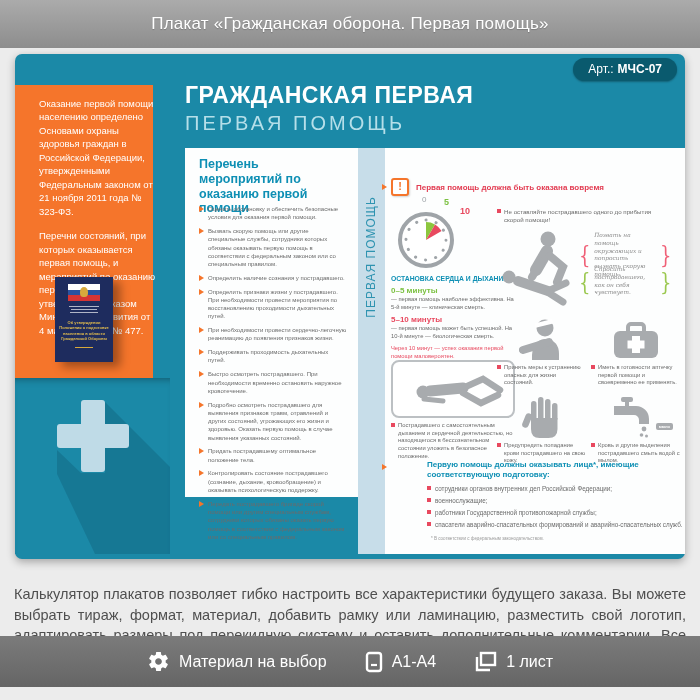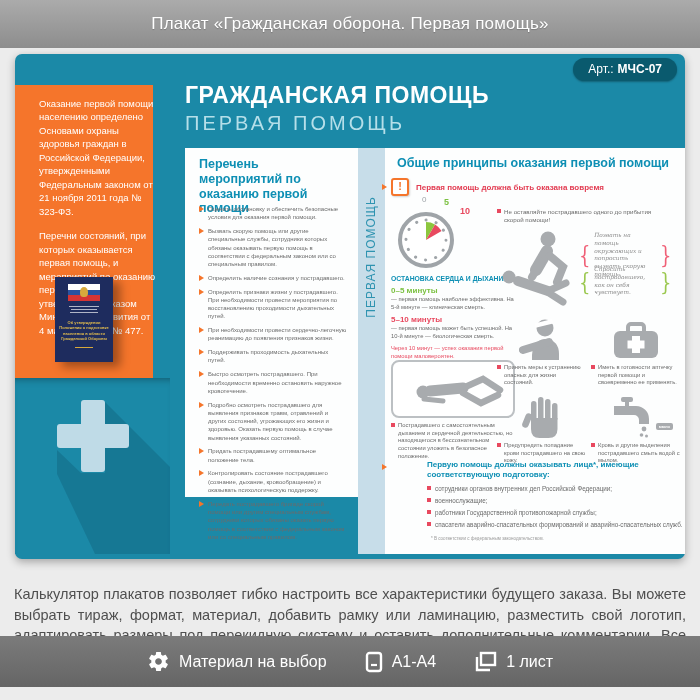--- a/index.html
+++ b/index.html
@@ -89,21 +89,21 @@
   <div class="topbar">
     <span>Плакат «Гражданская оборона. Первая помощь»</span>
   </div>
 
   <div class="poster">
 
     <div class="badge">
       <span>Арт.:</span><b>МЧС-07</b>
     </div>
 
-    <div class="ptitle">ГРАЖДАНСКАЯ ПОМОЩЬ</div>
+    <div class="ptitle">ГРАЖДАНСКАЯ ПЕРВАЯ</div>
     <div class="psub">ПЕРВАЯ ПОМОЩЬ</div>
 
     <div class="sidebar">
       <div class="side-text">
         <div>Оказание первой помощи населению определено Основами охраны здоровья граждан в Российской Федерации, утвержденными Федеральным законом от 21 ноября 2011 года № 323-ФЗ.</div>
         <div class="p2">Перечни состояний, при которых оказывается первая помощь, и мероприятий по оказанию первой помощи утверждены приказом Минздравсоцразвития от 4 мая 2012 года № 477.</div>
       </div>
       <div class="book">
         <div class="flag">
             <div class="f1"></div>
@@ -175,21 +175,20 @@
             <span>Передать пострадавшего бригаде скорой помощи или другим специальным службам, сотрудники которых обязаны оказать первую помощь в соответствии с федеральным законом или со специальным правилом.</span>
           </div>
       </div>
     </div>
 
     <div class="divider">
       <div class="vlabel">ПЕРВАЯ ПОМОЩЬ</div>
     </div>
 
     <div class="panel rightpanel">
-      <div class="rp-head h-teal">Общие принципы оказания первой помощи</div>
 
       <i class="tri edge-tri" style="top:35px;"></i>
       <div class="alertrow">
         <div class="alertbox">!</div>
         <div class="alerttext">Первая помощь должна быть оказана вовремя</div>
       </div>
 
       <div class="cl0">0</div>
       <div class="cl5">5</div>
       <div class="cl10">10</div>

